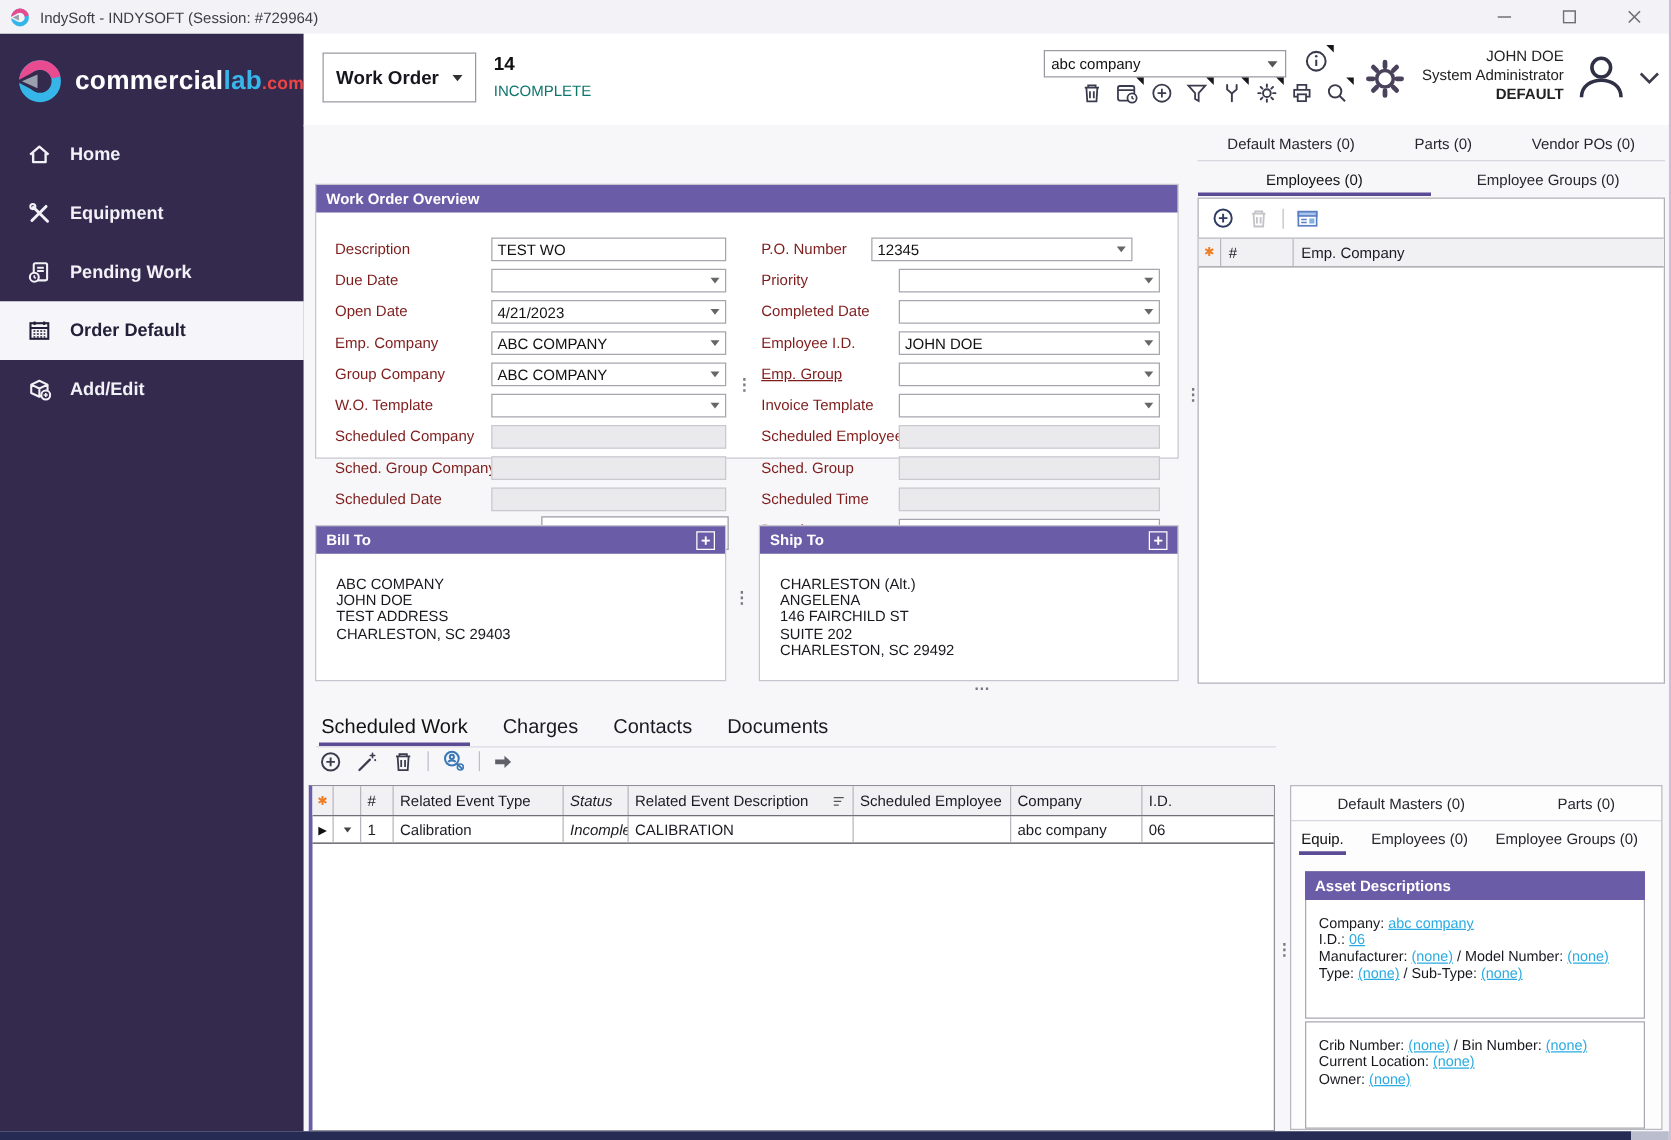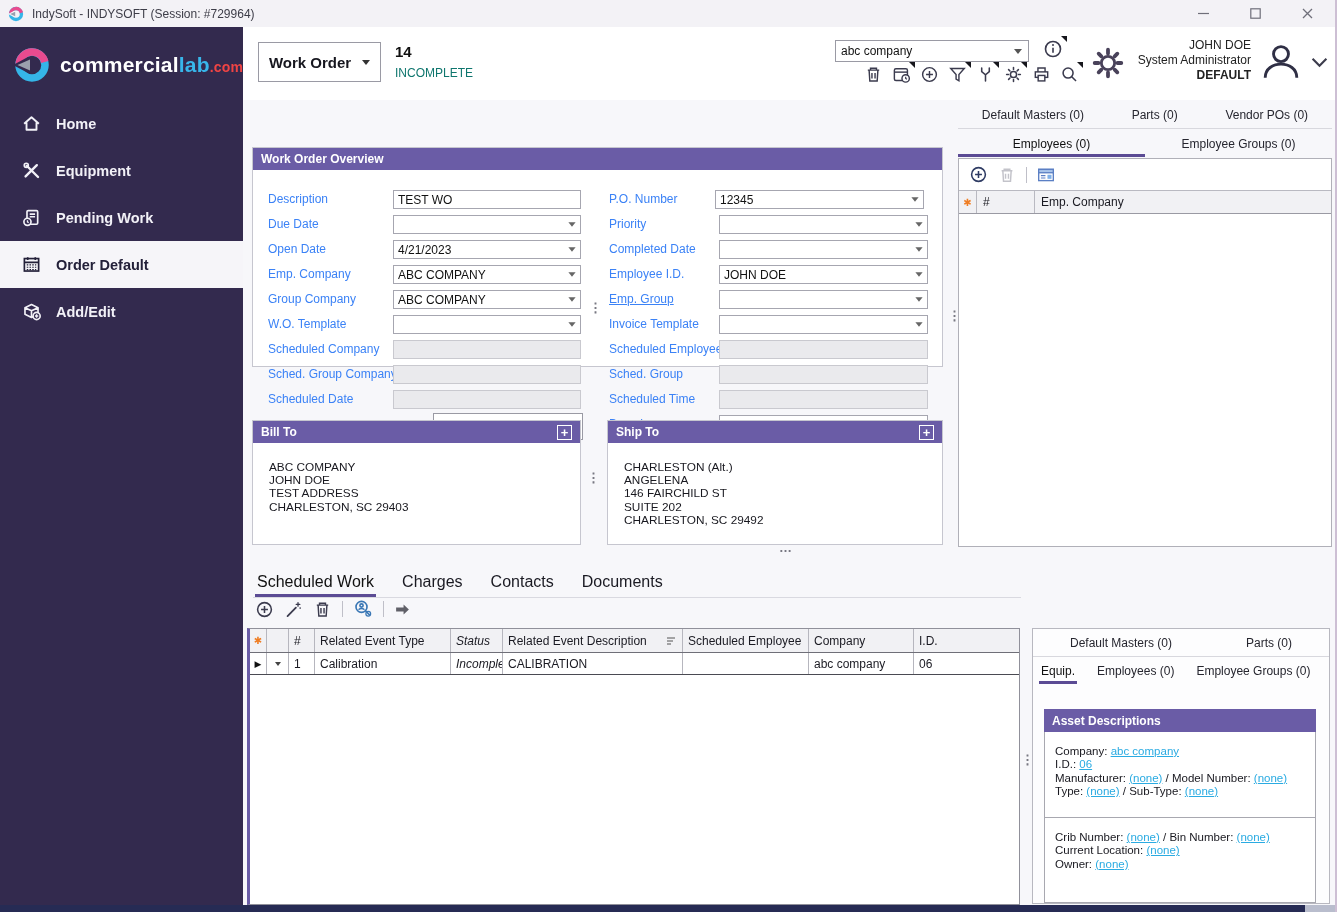--- a/index.html
+++ b/index.html
@@ -47,21 +47,21 @@
 
   
   .content{position:absolute;left:243px;top:100px;width:1092px;height:805px;background:#f7f7fa;}
   .panel{position:absolute;background:#fff;border:1px solid #c6c6cf;box-sizing:border-box;}
   .panel-hdr{height:22px;background:#6a5ca6;color:#fff;font-weight:bold;font-size:12px;display:flex;align-items:center;padding:0 8px;}
   .plus-box{margin-left:auto;width:15px;height:15px;border:1.6px solid #fff;display:flex;align-items:center;justify-content:center;
             color:#fff;font-size:13px;font-weight:bold;line-height:1;box-sizing:border-box;}
 
   
   .frow{position:absolute;height:19px;}
-  .flabel{position:absolute;font-size:12px;color:#3b82f6;line-height:19px;white-space:nowrap;}
+  .flabel{position:absolute;font-size:12px;color:#7f1d1d;line-height:19px;white-space:nowrap;}
   .ffield{position:absolute;height:19px;border:1px solid #a6a6b0;background:#fff;box-sizing:border-box;
           display:flex;align-items:center;font-size:12px;color:#111;}
   .ffield .fval{flex:1;padding-left:4px;white-space:nowrap;overflow:hidden;}
   .ffield .tri{border-top-color:#666;margin-right:4px;transform:scale(.9);}
   .ffield.disabled{background:#eaeaed;border-color:#c9c9cf;}
   .upd-btn{position:absolute;left:180px;top:265px;width:148px;height:25px;border:1px solid #9a9aa4;background:#fff;
            display:flex;align-items:center;justify-content:center;gap:7px;font-size:12px;color:#16161e;}
 
   .addr-body{padding:18px 0 0 16px;font-size:11.8px;line-height:13.2px;color:#18181f;}
 
@@ -394,21 +394,21 @@
               <rect x="2" y="3" width="12" height="11" rx="1"></rect>
               <path d="M2 6h12M4.8 1.8v2.4M11.2 1.8v2.4"></path>
               <path d="M4.5 8.5h7M4.5 10.5h7M4.5 12.2h7" stroke-width="1" stroke-dasharray="1.2 1"></path>
             </svg>
         </span>
         <span>Update Scheduling</span>
       </div>
 
       <div class="frow" style="left:0;top:42px;">
           <span class="flabel" style="left:356px;text-align:right;">P.O. Number</span>
-        <div class="ffield" style="left:462px;width:209px;gap:16px;">
+        <div class="ffield" style="left:444px;width:209px;gap:16px;">
             <span class="fval">12345</span>
             <span class="tri"></span>
           </div>
         </div>
       <div class="frow" style="left:0;top:67px;">
           <span class="flabel" style="left:356px;">Priority</span>
         <div class="ffield" style="left:466px;width:209px;">
             <span class="fval"></span>
             <span class="tri"></span>
           </div>
@@ -630,21 +630,21 @@
       <div class="tabrow br-tabs1">
         <span class="tab">Default Masters (0)</span>
         <span class="tab">Parts (0)</span>
       </div>
       <div class="tabrow br-tabs2">
         <span class="tab active">Equip.</span>
         <span class="tab">Employees (0)</span>
         <span class="tab">Employee Groups (0)</span>
       </div>
 
-      <div class="infopanel" style="top:80px;height:118px;">
+      <div class="infopanel" style="top:68px;height:118px;">
         <div class="panel-hdr">
             <span>Asset Descriptions</span>
           </div>
         <div class="ip-body">
           <div><span class="lbl">Company:</span> <a class="lnk">abc company</a></div>
           <div><span class="lbl">I.D.:</span> <a class="lnk">06</a></div>
           <div><span class="lbl">Manufacturer:</span> <a class="lnk">(none)</a> <span class="lbl">/ Model Number:</span> <a class="lnk">(none)</a></div>
           <div><span class="lbl">Type:</span> <a class="lnk">(none)</a> <span class="lbl">/ Sub-Type:</span> <a class="lnk">(none)</a></div>
         </div>
       </div>

